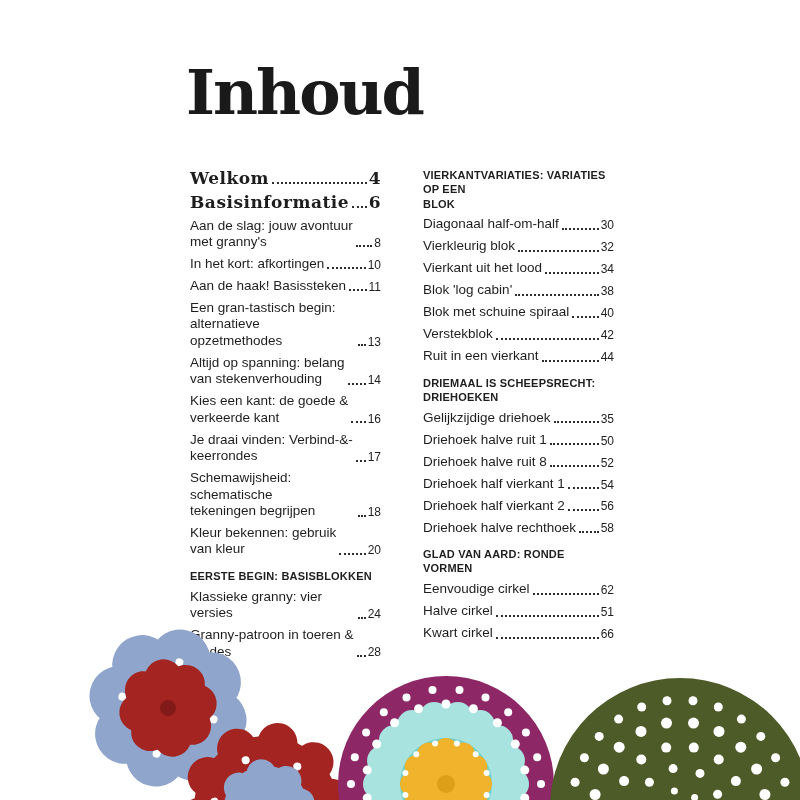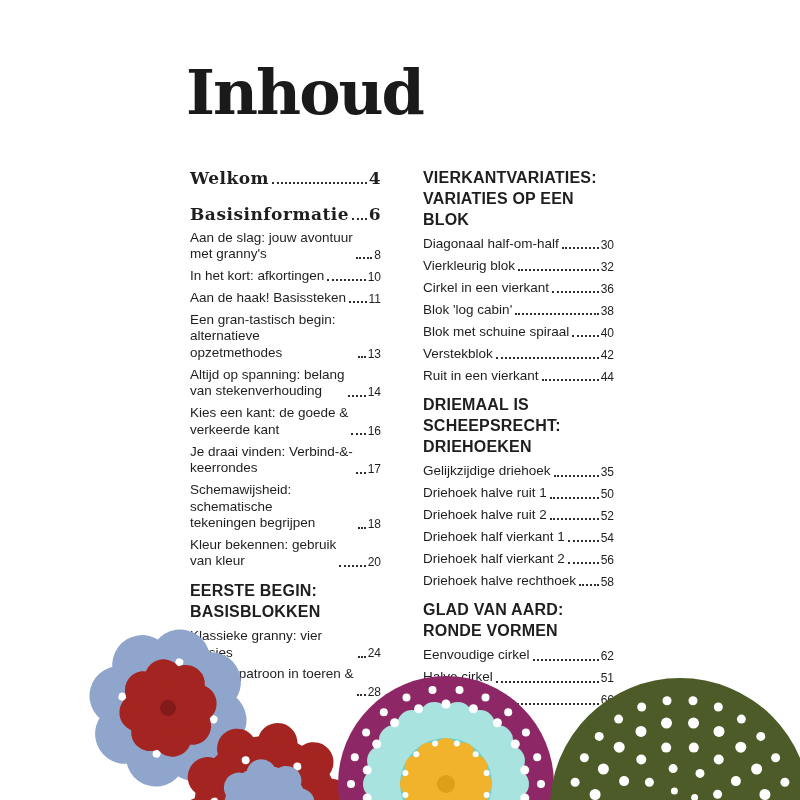--- a/index.html
+++ b/index.html
@@ -21,25 +21,25 @@
   .toc-row .label { white-space:pre-line; }
   .dots {
     flex:1 0 8px; border-bottom:2px dotted #2d2d2d;
     margin:0 2px 3px 3px;
   }
   .pg { flex:none; }
   .entry { font-size:13.5px; line-height:1.22; margin-top:5.5px; }
   .entry .pg { font-size:12px; }
   .heading-serif {
     font-family:"DejaVu Serif", serif; font-weight:700;
-    font-size:17px; letter-spacing:0.5px; margin-top:16px;
+    font-size:17px; letter-spacing:0.5px; margin-top:4px;
   }
   .heading-serif .dots { margin-bottom:4px; }
   .section-caps {
-    font-weight:700; font-size:16px; line-height:1.3;
+    font-weight:700; font-size:11px; line-height:1.3;
     letter-spacing:0.2px; margin-top:11px;
   }
   .toc-col .toc-row:first-child { margin-top:0; }
 
   .photo-strip { position:absolute; left:0; top:0; width:800px; height:800px; pointer-events:none; }
   .motif { position:absolute; }
 
   
   .f-peri     { fill:var(--periwinkle); }
   .f-red      { fill:var(--red); }
@@ -147,23 +147,23 @@
           <span class="label">Diagonaal half-om-half</span>
           <span class="dots"></span>
           <span class="pg">30</span>
         </div>
         <div class="toc-row entry">
           <span class="label">Vierkleurig blok</span>
           <span class="dots"></span>
           <span class="pg">32</span>
         </div>
         <div class="toc-row entry">
-          <span class="label">Cirkel in een vierkant</span>
-          <span class="dots"></span>
-          <span class="pg">36</span>
+          <span class="label">Vierkant uit het lood</span>
+          <span class="dots"></span>
+          <span class="pg">34</span>
         </div>
         <div class="toc-row entry">
           <span class="label">Blok 'log cabin'</span>
           <span class="dots"></span>
           <span class="pg">38</span>
         </div>
         <div class="toc-row entry">
           <span class="label">Blok met schuine spiraal</span>
           <span class="dots"></span>
           <span class="pg">40</span>
@@ -186,21 +186,21 @@
           <span class="label">Gelijkzijdige driehoek</span>
           <span class="dots"></span>
           <span class="pg">35</span>
         </div>
         <div class="toc-row entry">
           <span class="label">Driehoek halve ruit 1</span>
           <span class="dots"></span>
           <span class="pg">50</span>
         </div>
         <div class="toc-row entry">
-          <span class="label">Driehoek halve ruit 2</span>
+          <span class="label">Driehoek halve ruit 8</span>
           <span class="dots"></span>
           <span class="pg">52</span>
         </div>
         <div class="toc-row entry">
           <span class="label">Driehoek half vierkant 1</span>
           <span class="dots"></span>
           <span class="pg">54</span>
         </div>
         <div class="toc-row entry">
           <span class="label">Driehoek half vierkant 2</span>

